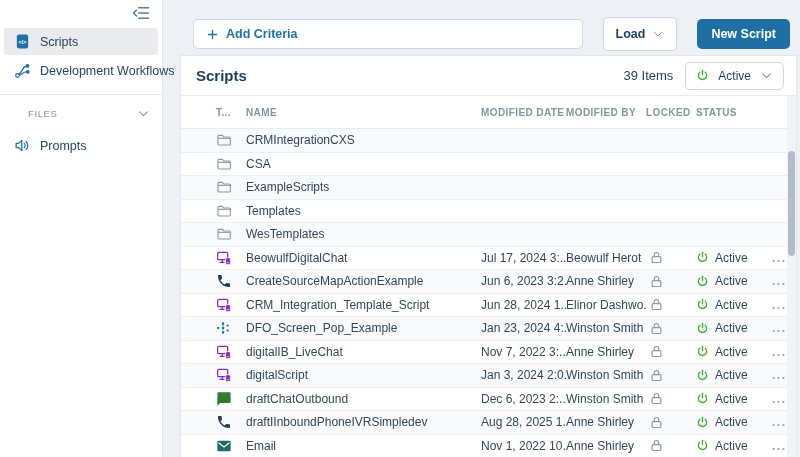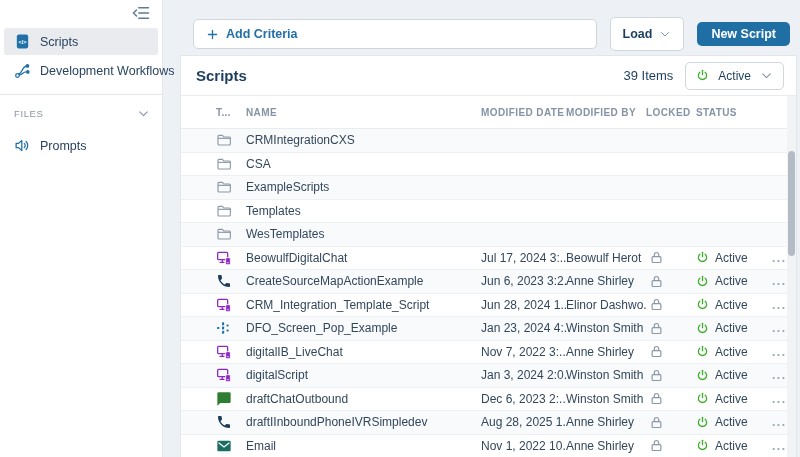--- a/index.html
+++ b/index.html
@@ -22,33 +22,33 @@
   svg{display:block;}
 
   
   .sidebar{position:absolute;left:0;top:0;width:163px;height:100%;background:#fff;border-right:1px solid var(--border);}
   .collapse-btn{position:absolute;top:4px;right:10px;width:22px;height:18px;cursor:pointer;color:#607b94;}
   .nav{margin-top:28px;}
   .nav-item{display:flex;align-items:center;gap:9px;height:27px;padding:0 10px;margin:0 4px 2px 4px;border-radius:3px;color:#29445f;font-size:12.5px;cursor:pointer;white-space:nowrap;}
   .nav-item.selected{background:#e9ebee;}
   .nav-item .nicon{width:17px;height:17px;flex:0 0 17px;color:var(--accent);}
   .side-divider{border-top:1px solid var(--border);margin:10px 0 0 0;}
-  .files-head{display:flex;align-items:center;justify-content:space-between;padding:12px 12px 6px 14px;}
+  .files-head{display:flex;align-items:center;justify-content:space-between;padding:12px 12px 6px 28px;}
   .files-label{font-size:9.5px;letter-spacing:.6px;color:#8795a5;font-weight:400;}
   .files-chev{width:13px;height:13px;color:#7f92a8;cursor:pointer;}
   .files-items .nav-item{margin-top:6px;}
 
   
   .main{position:absolute;left:163px;right:0;top:0;bottom:0;}
-  .toolbar{display:flex;align-items:center;gap:13px;padding:17px 10px 0 30px;}
+  .toolbar{display:flex;align-items:center;gap:20px;padding:17px 10px 0 30px;}
   .criteria-box{flex:1;height:30px;background:#fff;border:1px solid #cfd6dd;border-radius:5px;display:flex;align-items:center;gap:7px;padding:0 12px;color:var(--accent);font-weight:700;font-size:12.5px;cursor:pointer;}
   .criteria-box .plus{width:13px;height:13px;}
   .load-btn{height:30px;background:#fff;border:1px solid #cfd6dd;border-radius:5px;display:flex;align-items:center;gap:7px;padding:16px 12px;color:var(--text-dark);font-weight:700;font-size:12.5px;cursor:pointer;}
   .load-btn .chev{width:12px;height:12px;color:#7f92a8;}
-  .new-script-btn{height:24px;background:var(--btn-blue);border:none;border-radius:5px;color:#fff;font-weight:700;font-size:12.5px;padding:0 14px;cursor:pointer;font-family:inherit;}
+  .new-script-btn{height:30px;background:var(--btn-blue);border:none;border-radius:5px;color:#fff;font-weight:700;font-size:12.5px;padding:0 14px;cursor:pointer;font-family:inherit;}
 
   
   .panel{position:absolute;left:17px;right:3px;top:55px;bottom:0;background:#fff;border:1px solid var(--border);border-bottom:none;}
   .panel-header{height:40px;display:flex;align-items:center;padding:0 12px 0 15px;border-bottom:1px solid #e8ecef;}
   .panel-title{font-size:15px;font-weight:700;color:var(--text-dark);}
   .ph-spacer{flex:1;}
   .items-count{font-size:13px;font-weight:400;color:var(--text-dark);margin-right:12px;}
   .status-filter{height:28px;border:1px solid #d0d7dd;border-radius:5px;display:flex;align-items:center;gap:9px;padding:0 10px;cursor:pointer;min-width:96px;}
   .status-filter .pwr{width:13px;height:13px;color:var(--green);}
   .status-filter .flabel{font-size:12px;color:var(--text-dark);flex:1;text-align:center;}

